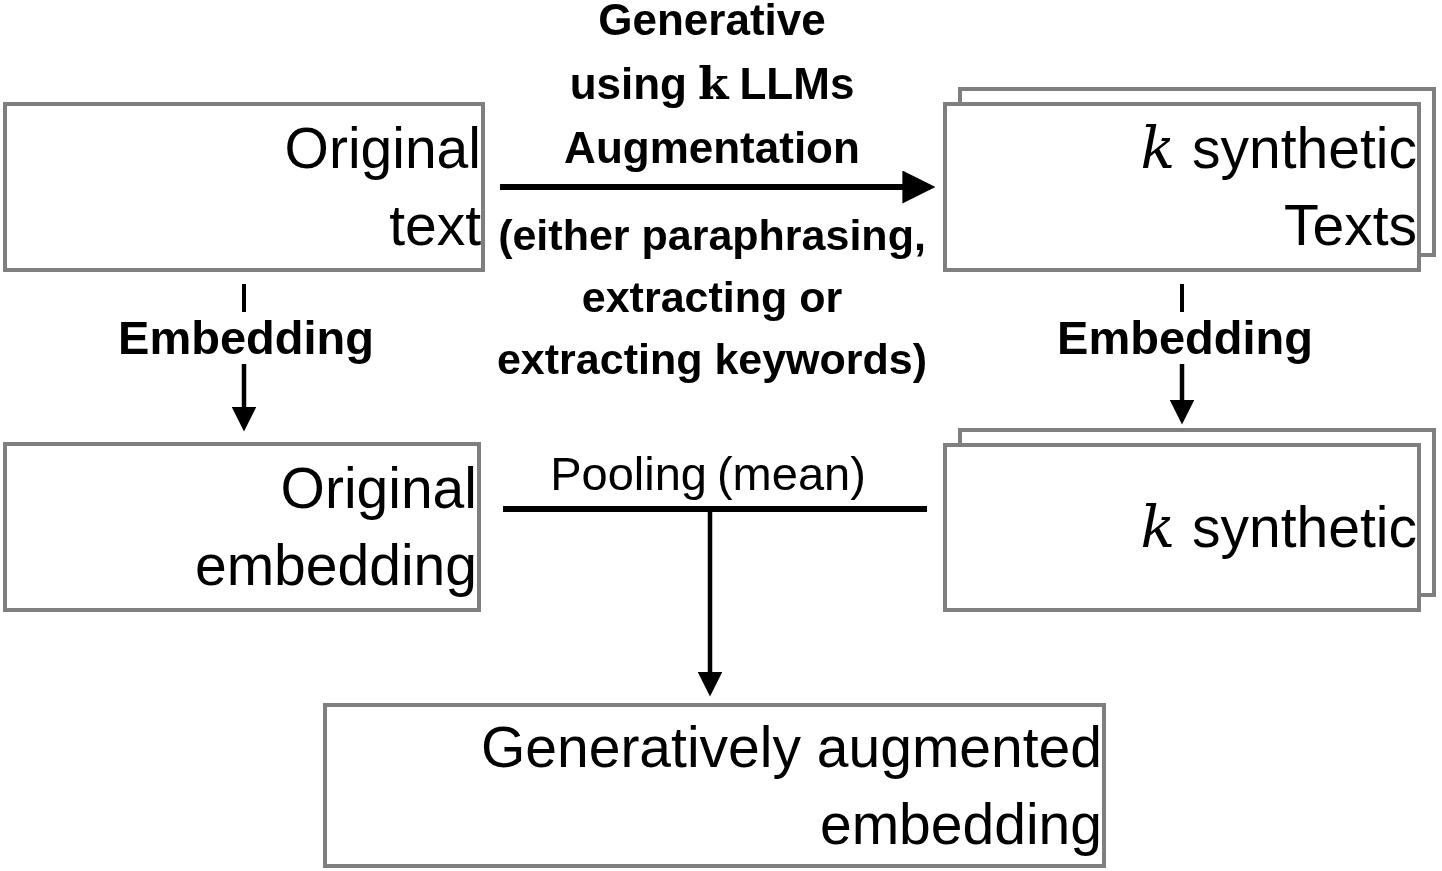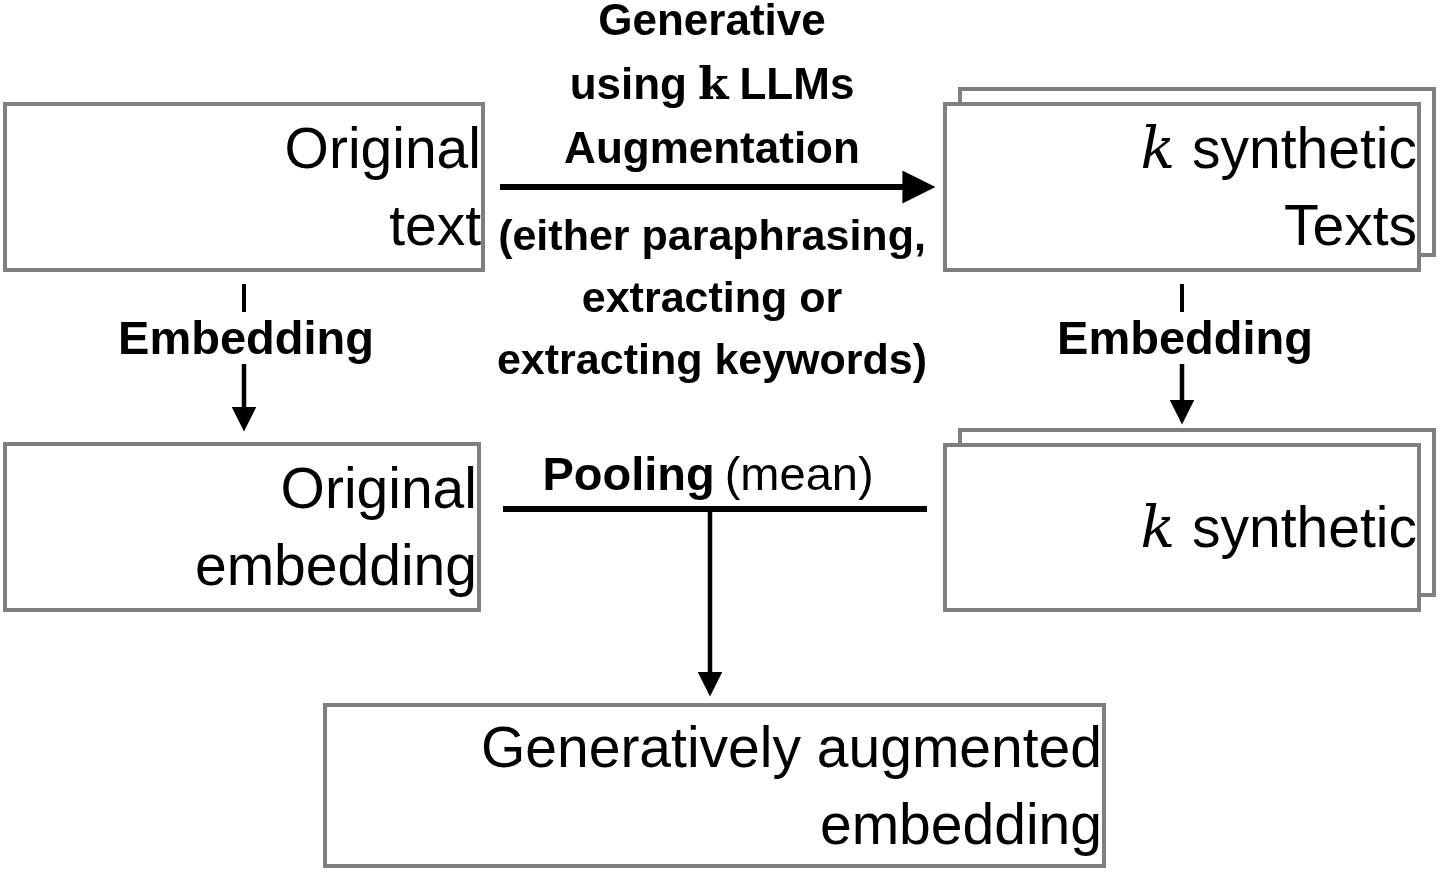--- a/index.html
+++ b/index.html
@@ -53,21 +53,21 @@
     font-weight:700;
     margin:0 11px;
   }
   
   .lbl{position:absolute;text-align:center;white-space:nowrap;z-index:2;}
   #lbl-gen-aug{left:462px;top:-12px;width:500px;font-size:44px;line-height:64px;font-weight:700;}
   #lbl-gen-aug-note{left:462px;top:204px;width:500px;font-size:43px;line-height:62px;font-weight:700;}
   #lbl-embedding-left{left:96px;top:314px;width:300px;font-size:47px;line-height:47px;font-weight:700;}
   #lbl-embedding-right{left:1035px;top:314px;width:300px;font-size:47px;line-height:47px;font-weight:700;}
   #lbl-pooling{left:458px;top:450px;width:500px;font-size:47px;line-height:47px;}
-  #lbl-pooling .bold{font-weight:700;}
+  #lbl-pooling .bold{font-weight:400;}
   #lbl-pooling .reg{font-weight:400;margin-left:10px;}
   
   #connectors{position:absolute;left:0;top:0;z-index:2;pointer-events:none;}
   #connectors line{stroke:var(--ink);}
   #connectors .arrowhead-path{fill:var(--ink);}
 </style>
 </head>
 <body>
 
 <div id="canvas">

